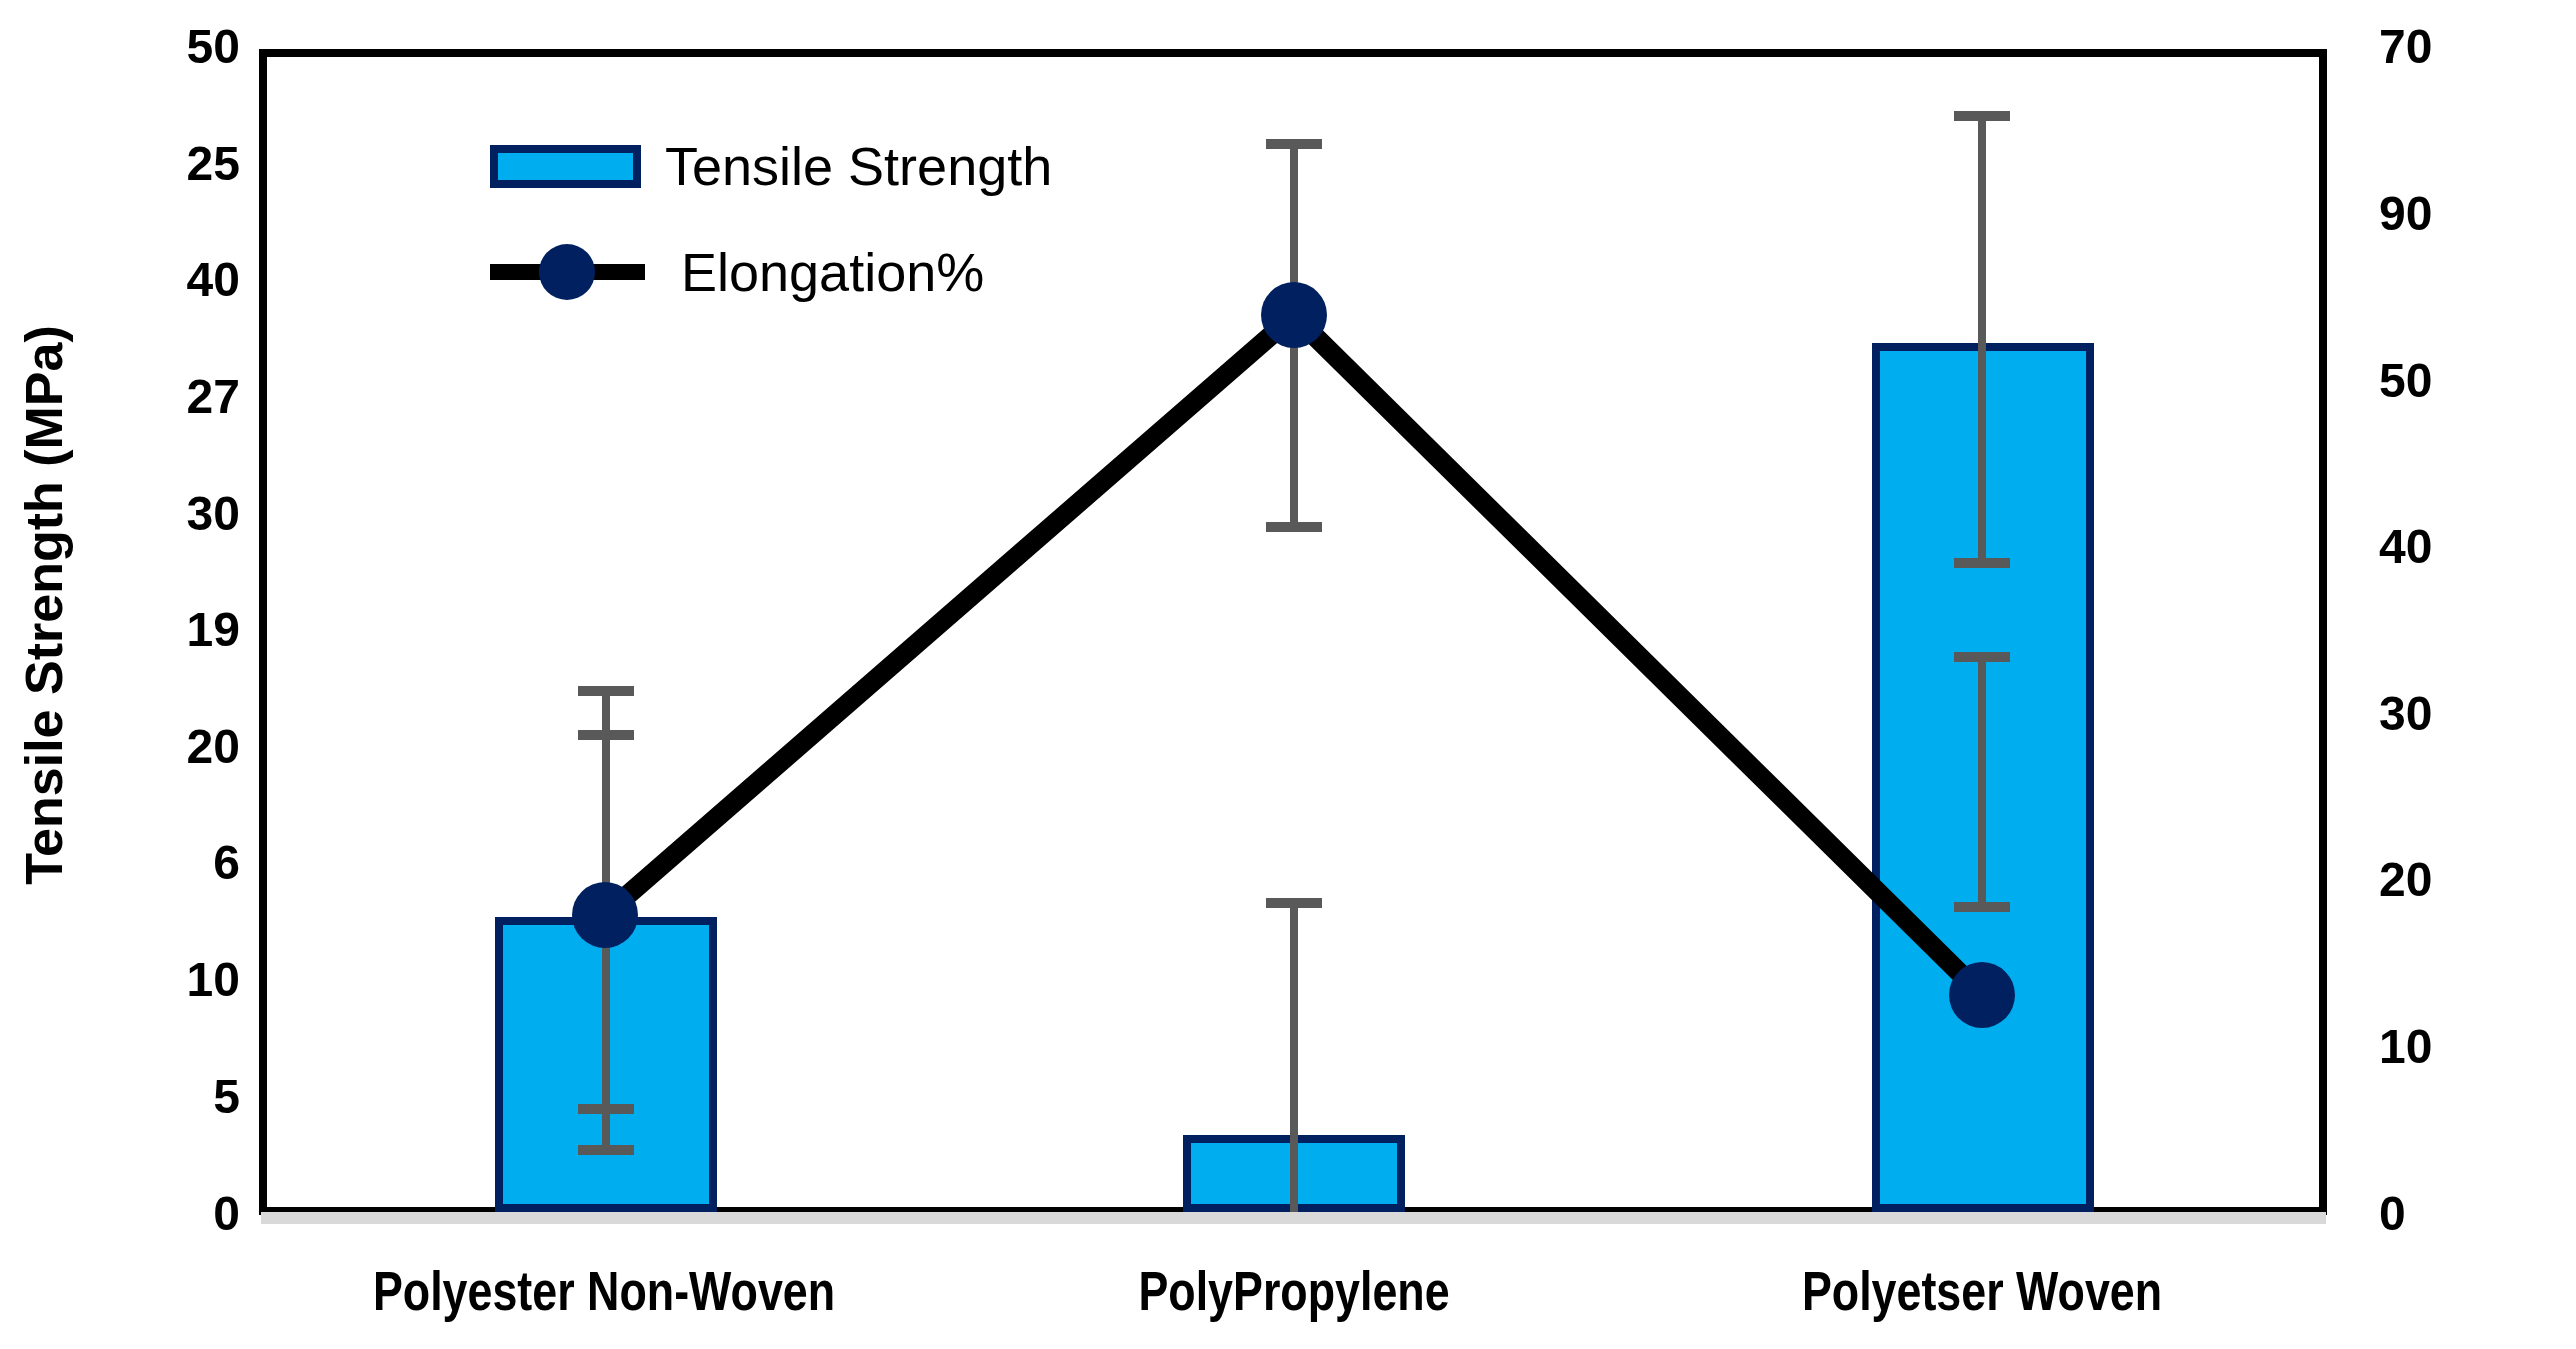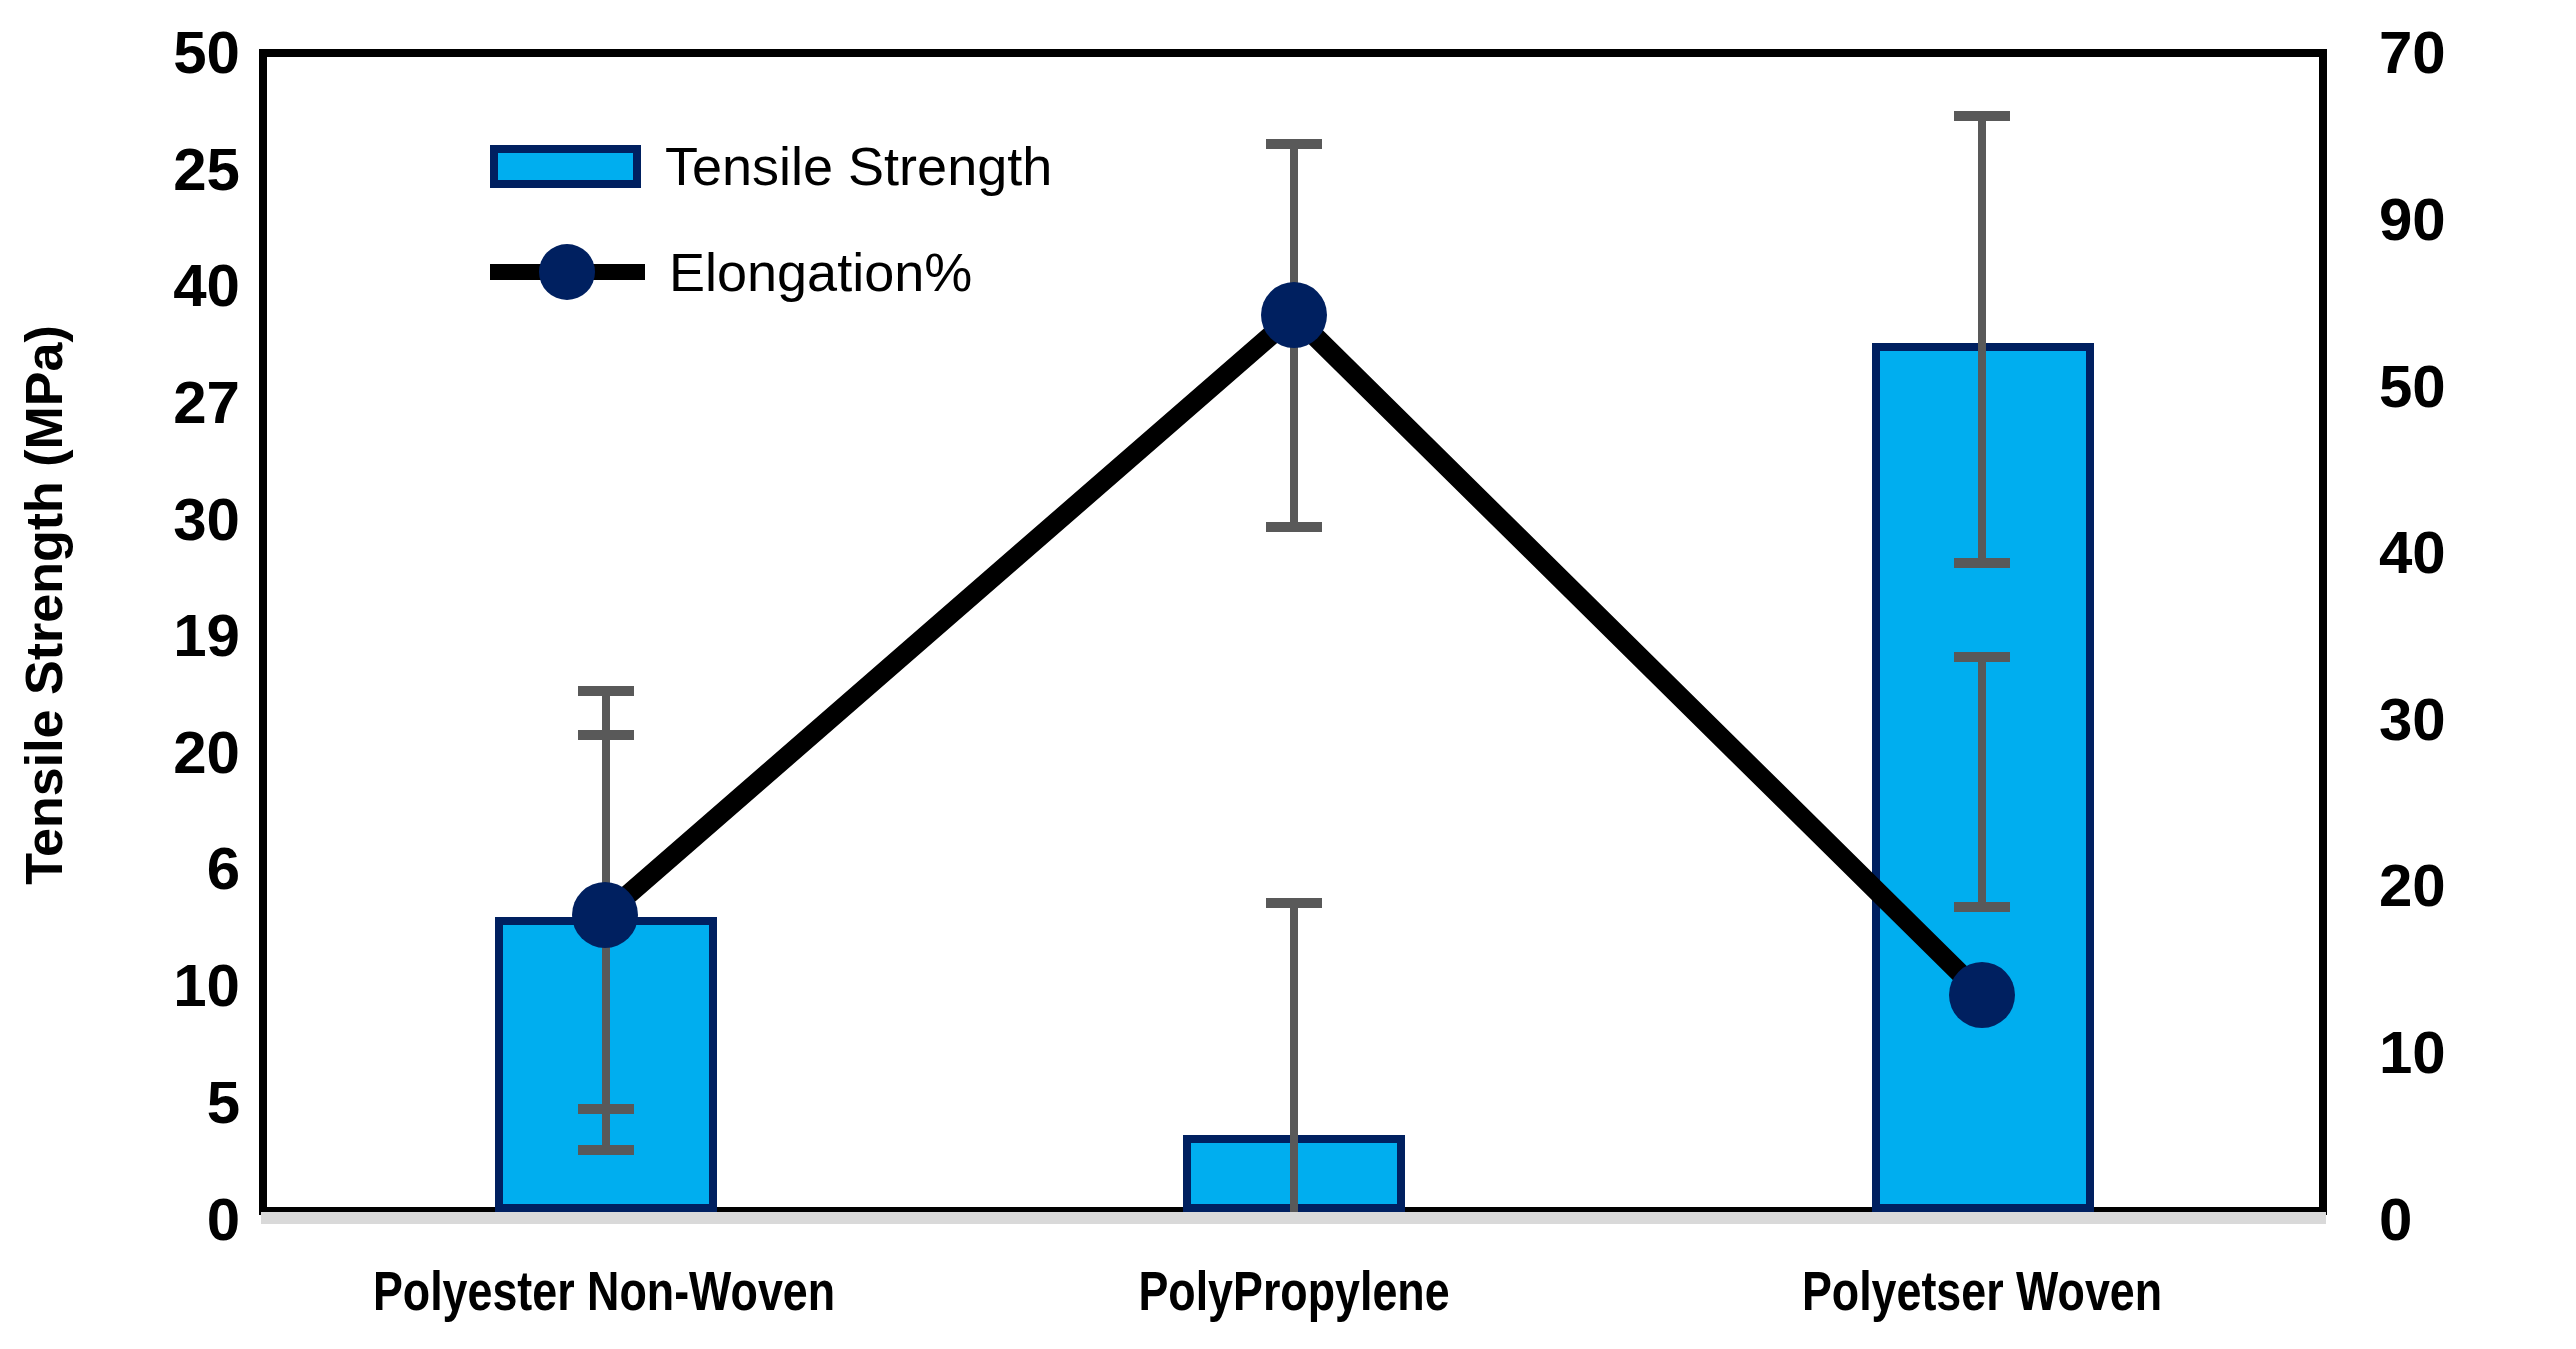--- a/index.html
+++ b/index.html
@@ -6,21 +6,21 @@
   body{width:2576px;height:1350px;font-family:"Liberation Sans",sans-serif;overflow:hidden;}
   #chart-root{position:relative;width:2576px;height:1350px;background:#ffffff;}
 
   .axis-title{position:absolute;font-weight:bold;color:#000;white-space:nowrap;
               font-family:"Liberation Sans",sans-serif;}
   #y-left-title{left:-244px;top:575px;width:575px;text-align:center;font-size:52px;
                 transform:rotate(-90deg);transform-origin:center center;}
   #y-right-title{left:2314px;top:575px;width:575px;text-align:center;font-size:52px;
                  transform:rotate(-90deg);transform-origin:center center;}
 
-  .tick-label{position:absolute;font-size:60px;font-weight:bold;color:#000;line-height:1;
+  .tick-label{position:absolute;font-size:48px;font-weight:bold;color:#000;line-height:1;
               font-family:"Liberation Sans",sans-serif;}
   .tick-left{right:2336px;text-align:right;width:180px;}
   .tick-right{left:2359px;text-align:left;width:180px;margin-left:20px;}
 
   #plot-frame{position:absolute;left:259px;top:49px;width:2068px;height:1166px;
               border:8px solid #000;box-sizing:border-box;background:#fff;}
   #baseline-shadow{position:absolute;left:261px;top:1212px;width:2065px;height:11.7px;background:#d9d9d9;}
 
   .bar{position:absolute;background:#00AEEF;border:8px solid #002060;box-sizing:border-box;}
 
@@ -35,21 +35,21 @@
   .marker{position:absolute;width:66px;height:66px;border-radius:50%;background:#002060;
           transform:translate(-50%,-50%);}
 
   .cat-label{position:absolute;font-size:56px;font-weight:bold;color:#000;text-align:center;
              font-family:"Liberation Sans",sans-serif;white-space:nowrap;
              transform:scaleX(0.80);transform-origin:center center;}
 
   #legend{position:absolute;left:490px;top:135px;}
   .legend-row{position:absolute;display:flex;align-items:center;}
   #legend-row-bar{left:0;top:0;}
-  #legend-row-line{left:0;top:106px;}
+  #legend-row-line{left:0;top:106px;gap:12px;}
   #legend-swatch{width:151px;height:43px;background:#00AEEF;border:8px solid #002060;box-sizing:border-box;}
   #legend-line-wrap{position:relative;width:155px;height:43px;}
   #legend-line{position:absolute;left:0;top:50%;transform:translateY(-50%);width:155px;height:16px;background:#000;}
   #legend-line-marker{position:absolute;left:77px;top:50%;width:56px;height:56px;border-radius:50%;
                       background:#002060;transform:translate(-50%,-50%);}
   .legend-text{font-size:54px;font-weight:normal;color:#000;margin-left:24px;white-space:nowrap;
                font-family:"Liberation Sans",sans-serif;}
 </style>
 </head>
 <body>

